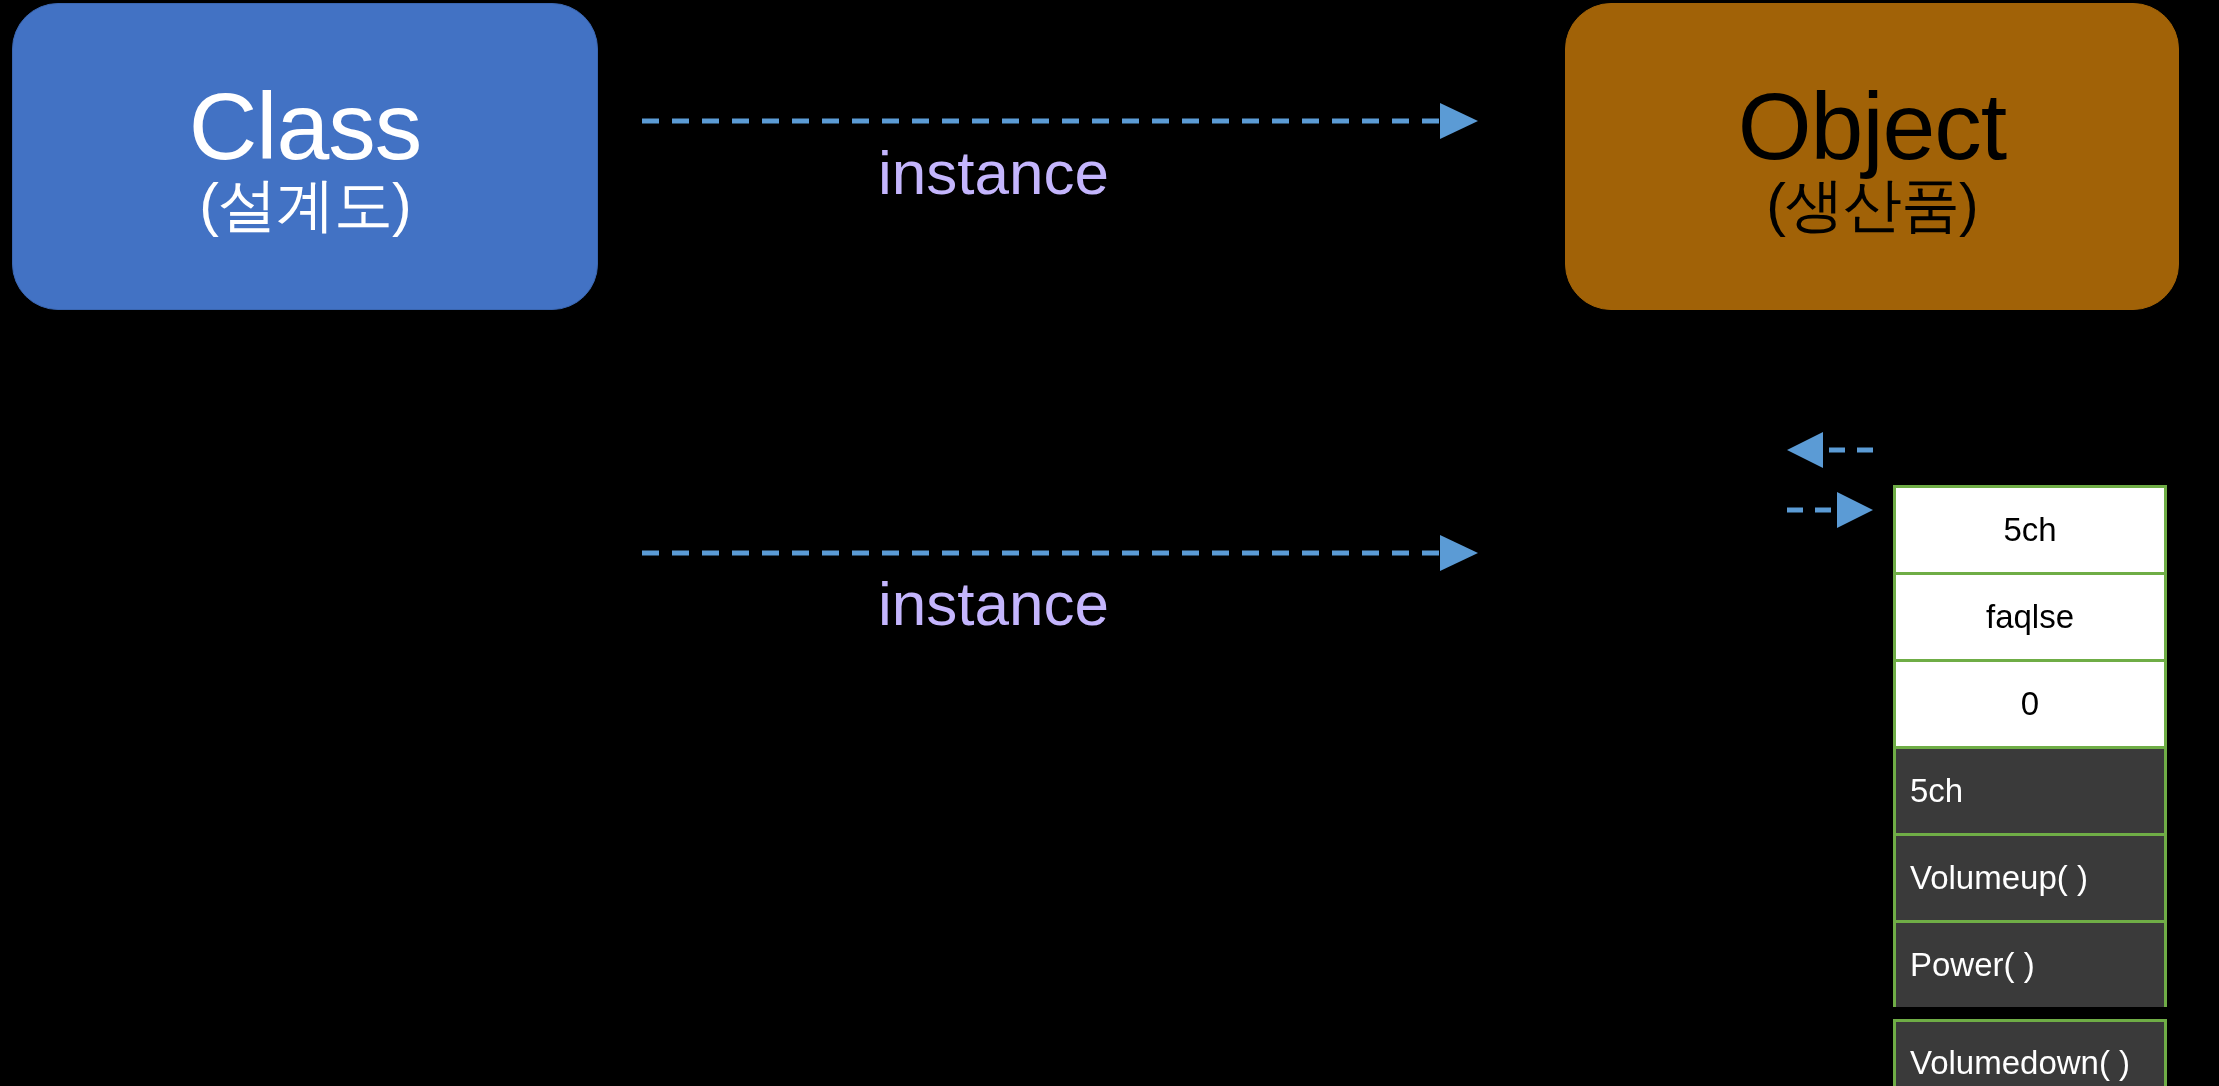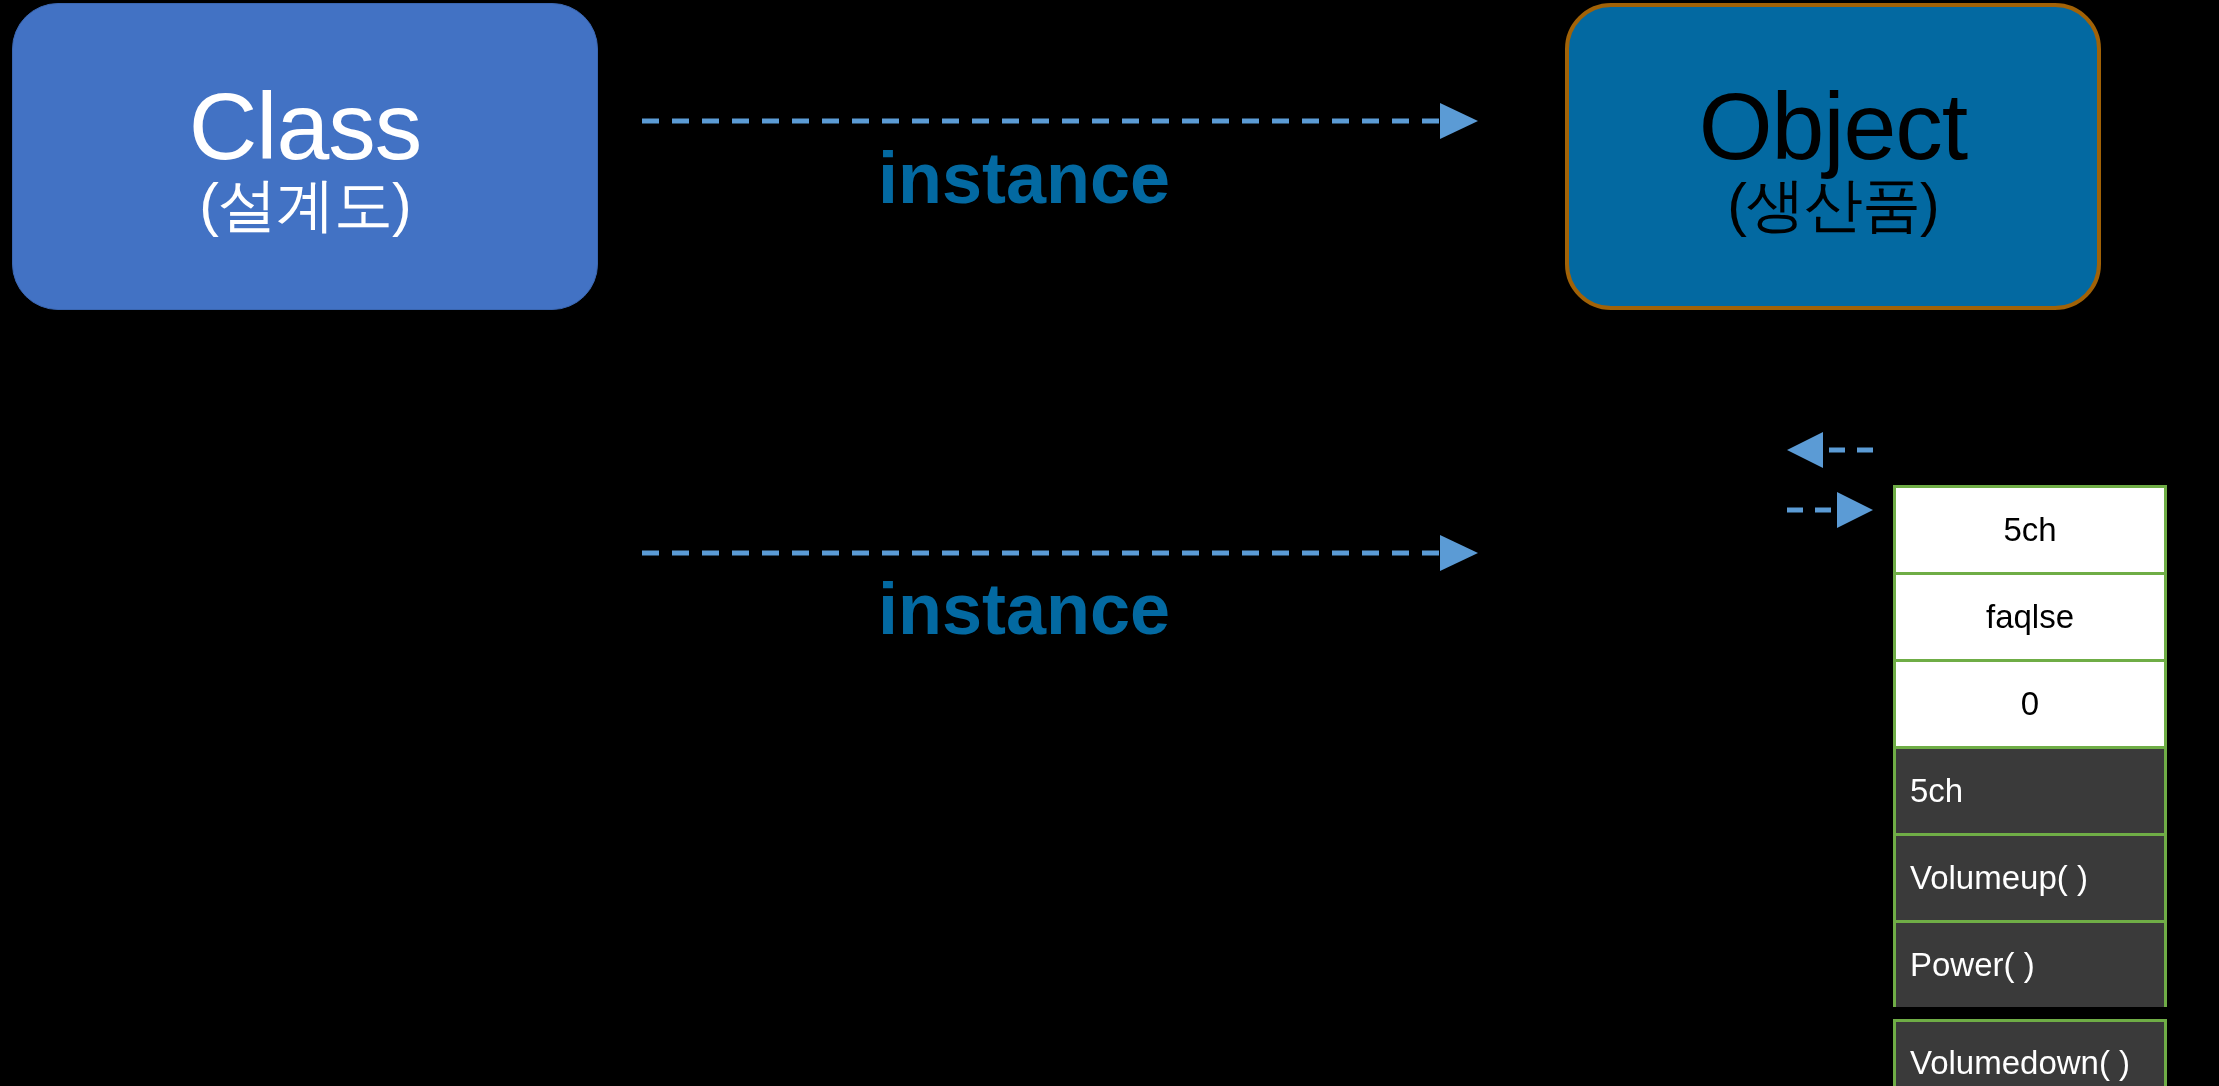--- a/index.html
+++ b/index.html
@@ -34,24 +34,24 @@
     top: 3px;
     width: 586px;
     height: 307px;
     background: #4272C4;
     border: 1px solid #3a66b0;
     color: #FFFFFF;
   }
   #object-box {
     left: 1565px;
     top: 3px;
-    width: 536px;
+    width: 614px;
     height: 307px;
-    background: #0369a1;
-    border: 4px solid #a16207;
+    background: #a16207;
+    border: 1px solid #a16207;
     color: #000000;
   }
   .concept-title {
     font-size: 95px;
     font-weight: 400;
     letter-spacing: -1px;
     margin-bottom: 2px;
   }
   .concept-sub {
     font-size: 59px;
@@ -61,23 +61,23 @@
 
   
   .arrow-svg {
     position: absolute;
     overflow: visible;
   }
 
   
   .instance-label {
     position: absolute;
-    color: #0369a1;
-    font-size: 72px;
-    font-weight: 700;
+    color: #c4b5fd;
+    font-size: 62px;
+    font-weight: 400;
     white-space: nowrap;
     line-height: 1;
   }
   #instance-label-1 { left: 878px; top: 142px; }
   #instance-label-2 { left: 878px; top: 573px; }
 
   
   #address-box {
     position: absolute;
     left: 1561px;

